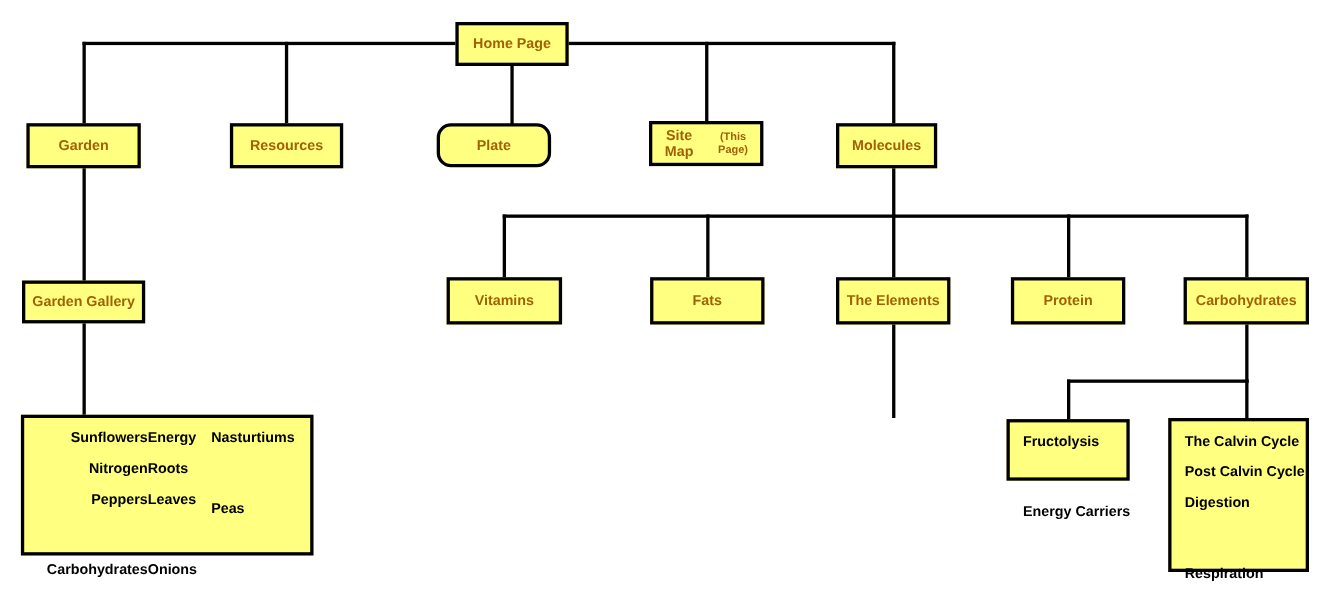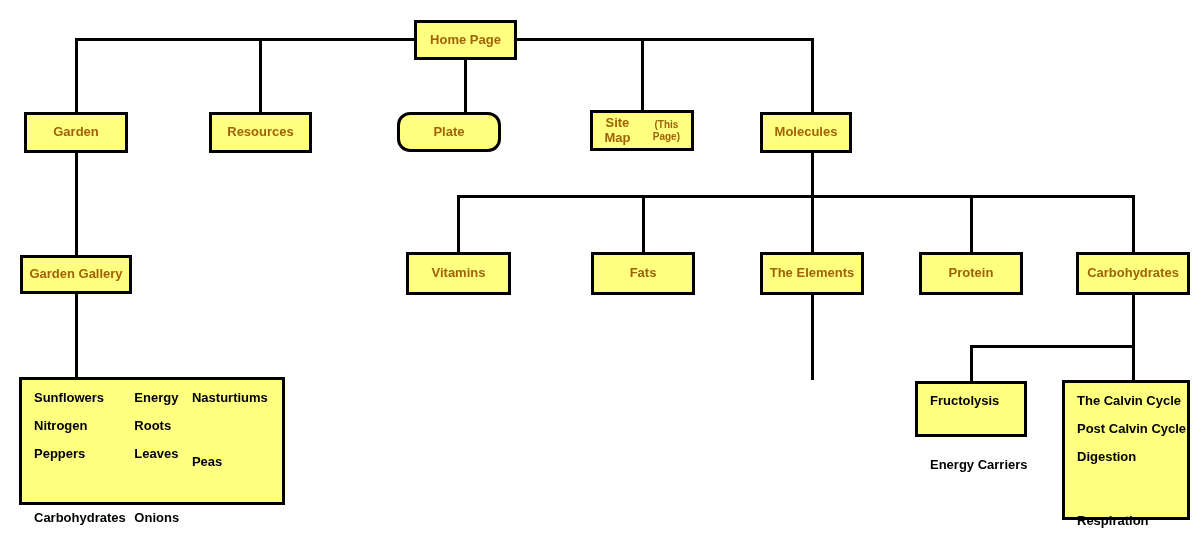--- a/index.html
+++ b/index.html
@@ -120,21 +120,21 @@
   <div class="edge-v" style="left:75px; top:151px; height:106px;"></div>
 
   <div class="node" style="left:20px; top:255px; width:112px; height:39px;">
     <span>Garden Gallery</span>
   </div>
 
   <div class="edge-v" style="left:75px; top:292px; height:87px;"></div>
 
   <div class="list-node" style="left:19px; top:377px; width:266px; height:128px;">
     <div style="display:flex; gap:0;">
-      <div class="list-col" style="width:108px;">
+      <div class="list-col" style="width:108px;align-items:flex-end;">
         <span class="cell">Sunflowers</span>
         <span class="cell">Nitrogen</span>
         <span class="cell">Peppers</span>
         <span class="cell">Carbohydrates</span>
       </div>
       <div class="list-col" style="width:62px;">
         <span class="cell">Energy</span>
         <span class="cell">Roots</span>
         <span class="cell">Leaves</span>
         <span class="cell">Onions</span>

